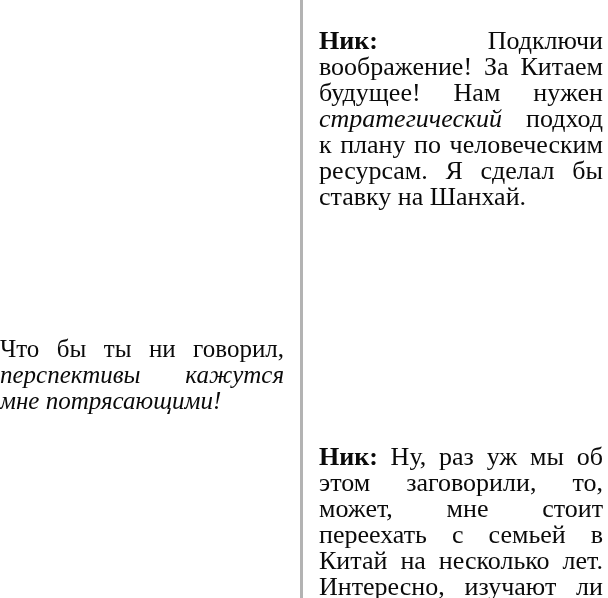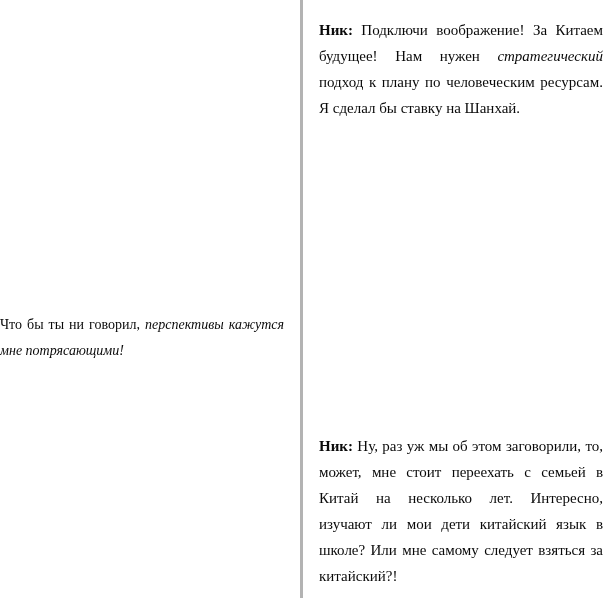--- a/index.html
+++ b/index.html
@@ -38,43 +38,43 @@
     position: absolute;
     left: 0;
     top: 0;
     width: 284px;
     height: 598px;
   }
 
   .margin-note {
     position: absolute;
     left: 0;
-    top: 312px;
+    top: 336px;
     width: 284px;
-    font-size: 14px;
+    font-size: 25px;
     line-height: 26px;
     text-align: justify;
     text-justify: inter-word;
     hyphens: manual;
   }
 
   
   .right-column {
     position: absolute;
     left: 319px;
     top: 0;
     width: 284px;
     height: 598px;
   }
 
   .body-paragraph {
     position: absolute;
     left: 0;
     width: 284px;
-    font-size: 15px;
+    font-size: 26px;
     line-height: 26px;
     text-align: justify;
     text-justify: inter-word;
     hyphens: manual;
   }
 
   .body-paragraph.p1 { top: 2px; }
   .body-paragraph.p2 { top: 132px; }
   .body-paragraph.p3 { top: 418px; }
 

